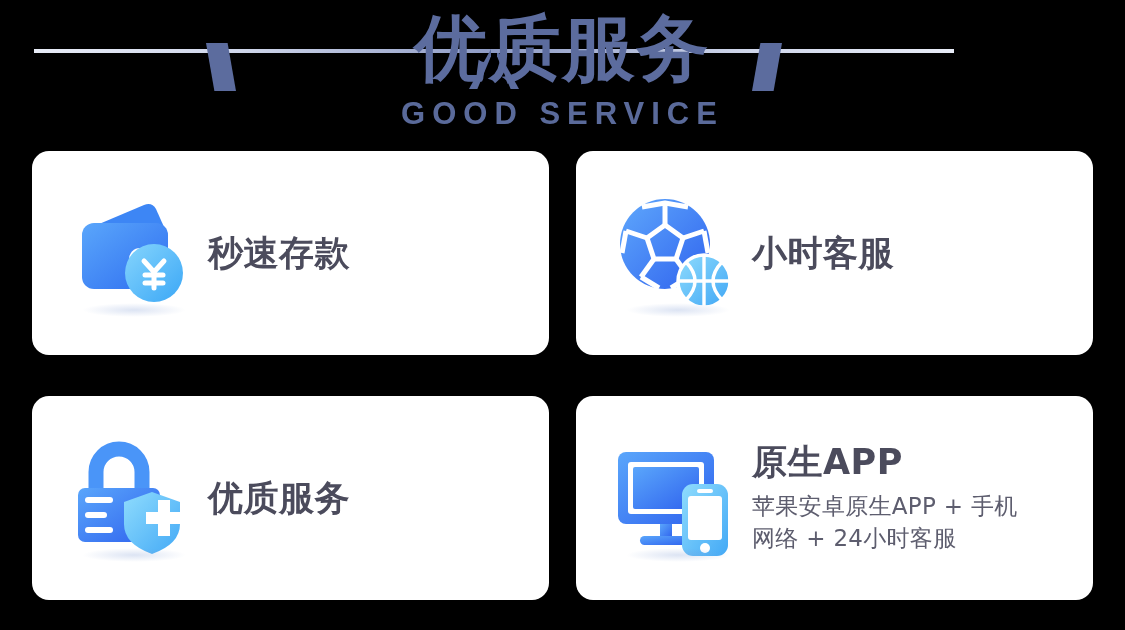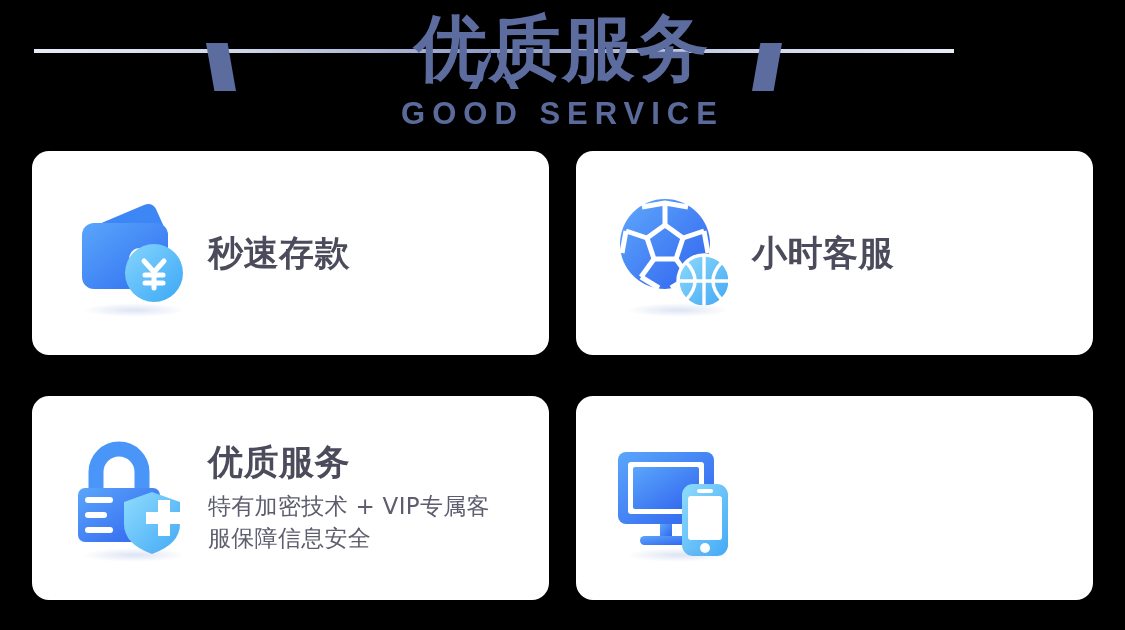--- a/index.html
+++ b/index.html
@@ -185,21 +185,20 @@
             <path d="M18 62 H40"></path>
             <path d="M18 77 H34"></path>
             <path d="M18 92 H40"></path>
           </g>
           <path d="M82 54 L110 64 V86 q0 20 -28 30 q-28 -10 -28 -30 V64 Z" fill="url(#lg2)"></path>
           <path d="M76 74 h12 v-12 h12 v12 h12 v12 h-12 v12 h-12 v-12 h-12 z" fill="#fff"></path>
         </svg>
       </div>
       <div class="card-text">
         <div class="card-title">优质服务</div>
-        <div class="card-desc">特有加密技术 + VIP专属客<br>服保障信息安全</div>
       </div>
     </div>
 
     <div class="card">
       <div class="icon-wrap">
         <div class="shadow-blob"></div>
         <svg width="124" height="120" viewBox="0 0 124 120">
           <defs>
             <linearGradient id="mg1" x1="0" y1="0" x2="1" y2="1">
               <stop offset="0%" stop-color="#5aa6fb"></stop>
@@ -215,17 +214,19 @@
           <rect x="21" y="29" width="66" height="42" rx="2" fill="url(#mg1)"></rect>
           <rect x="48" y="86" width="12" height="14" fill="url(#mg1)"></rect>
           <rect x="28" y="98" width="52" height="9" rx="4.5" fill="url(#mg1)"></rect>
           <rect x="70" y="46" width="46" height="72" rx="11" fill="url(#mg2)"></rect>
           <rect x="76" y="58" width="34" height="44" rx="3" fill="#fff"></rect>
           <rect x="85" y="51" width="16" height="4" rx="2" fill="#fff"></rect>
           <circle cx="93" cy="110" r="5" fill="#fff"></circle>
         </svg>
       </div>
       <div class="card-text">
+        <div class="card-title">原生APP</div>
+        <div class="card-desc">苹果安卓原生APP + 手机<br>网络 + 24小时客服</div>
       </div>
     </div>
 
   </div>
 </div>
 
 </body></html>

